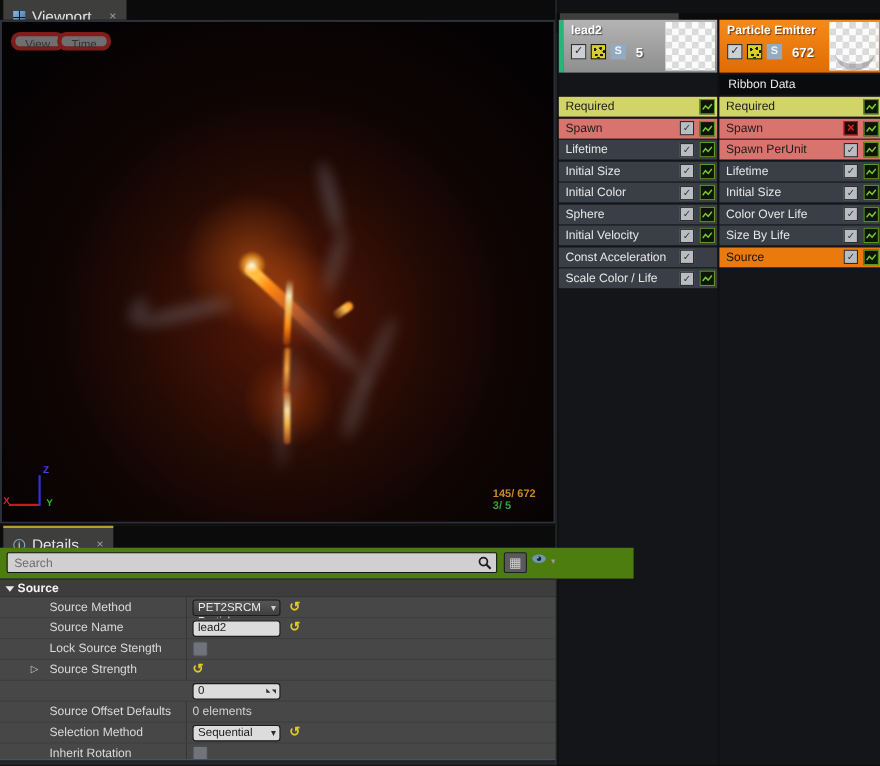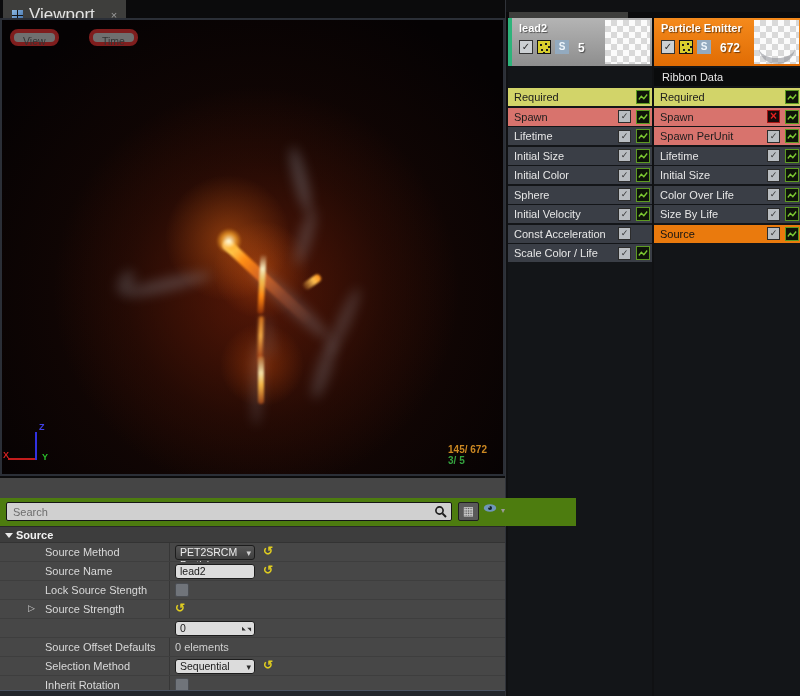--- a/index.html
+++ b/index.html
@@ -3,21 +3,21 @@
 <meta charset="utf-8">
 <style>
   * { margin:0; padding:0; box-sizing:border-box; }
   html,body { background:#0a0a0b; }
   body { font-family:"Liberation Sans", sans-serif; }
   #app { position:relative; width:800px; height:696px; background:#0c0c0d; overflow:hidden; }
 
   
   .tabwell { position:absolute; background:#0b0b0c; }
   .tab { display:inline-flex; align-items:center; gap:6px; height:100%; margin-left:3px;
-         padding:15px 9px; background:#3e3e3c; color:#e3e3e3; font-size:17px; }
+         padding:15px 9px; background:#3e3e3c; color:#e3e3e3; font-size:14px; }
   .tab.gold-top { border-top:2px solid #bb9c27; }
   .tab-close { color:#9c9c9c; font-size:11px; margin-left:10px; cursor:pointer; line-height:1; }
   .tab-close::after { content:"×"; }
   .tab-ico { display:inline-block; }
   .viewport-icon { width:11px; height:11px;
      background:
        linear-gradient(90deg, transparent 5px, #141414 5px 6px, transparent 6px),
        linear-gradient(180deg, transparent 5px, #141414 5px 6px, transparent 6px),
        linear-gradient(135deg,#8db9e2,#3c6ca6); }
   .emitters-icon { width:10px; height:10px; border-radius:2px;
@@ -59,21 +59,21 @@
   .s3 { left:250px; top:240px; width:105px; height:14px; transform-origin:0 50%; transform:rotate(43deg); opacity:.30; }
   .s4 { left:315px; top:318px; width:14px; height:62px; transform:rotate(18deg); opacity:.26; }
   .s5 { left:122px; top:258px; width:88px; height:13px; transform:rotate(-13deg); opacity:.30; }
   .s5b{ left:116px; top:250px; width:16px; height:26px; transform:rotate(25deg); opacity:.25; }
   .s6 { left:336px; top:265px; width:12px; height:72px; transform:rotate(24deg); opacity:.26; }
   .s7 { left:250px; top:318px; width:11px; height:88px; transform:rotate(2deg); opacity:.22; }
   .s8 { left:262px; top:296px; width:9px;  height:42px; transform:rotate(-10deg); opacity:.20; }
 
   .vp-btn { position:absolute; top:9px; height:17px; padding:0 9px; border-radius:8px;
      background:#6f6f6f; color:#333; font-size:10.5px; line-height:17px; border:4px solid #7f1d1d; cursor:pointer; }
-  #btn-view { left:8px; } #btn-time { left:50px;margin-left:37px; }
+  #btn-view { left:8px; } #btn-time { left:50px; }
 
   #axis-gizmo { position:absolute; left:0; top:396px; width:60px; height:50px; font-size:9px; font-weight:bold; }
   .axis-line-x { position:absolute; left:6px; top:42px; width:28px; height:2px; background:#c31c1c; }
   .axis-line-z { position:absolute; left:33px; top:16px; width:2px; height:28px; background:#3131e0; }
   .axis-lbl { position:absolute; }
   .axis-x { left:1px;  top:34px; color:#d42222; }
   .axis-z { left:37px; top:6px;  color:#4040e8; }
   .axis-y { left:40px; top:36px; color:#2bbf2b; }
 
   #vp-counters { position:absolute; right:16px; bottom:8px; text-align:left;
@@ -442,20 +442,27 @@
               <svg viewBox="0 0 12 12" width="10" height="10">
                 <polyline points="1,9 4,5 7,8 11,3" fill="none" stroke="#7cc832" stroke-width="1.6"></polyline>
               </svg>
             </span>
           </div>
         </div>
     </div>
   </div>
 
   <div id="details-panel">
+    <div id="dt-tabwell">
+      <div class="tab gold-top">
+        <span class="tab-ico details-icon"></span>
+        <span>Details</span>
+        <span class="tab-close"></span>
+      </div>
+    </div>
 
     <div id="search-strip">
       <div id="search-box">
         <input type="text" placeholder="Search" style="">
         <span id="search-mag">
           <svg width="14" height="14" viewBox="0 0 14 14">
               <circle cx="5.5" cy="5.5" r="3.6" fill="none" stroke="#1c1c1c" stroke-width="1.6"></circle>
               <line x1="8.4" y1="8.4" x2="12" y2="12" stroke="#1c1c1c" stroke-width="2"></line>
             </svg>
         </span>

